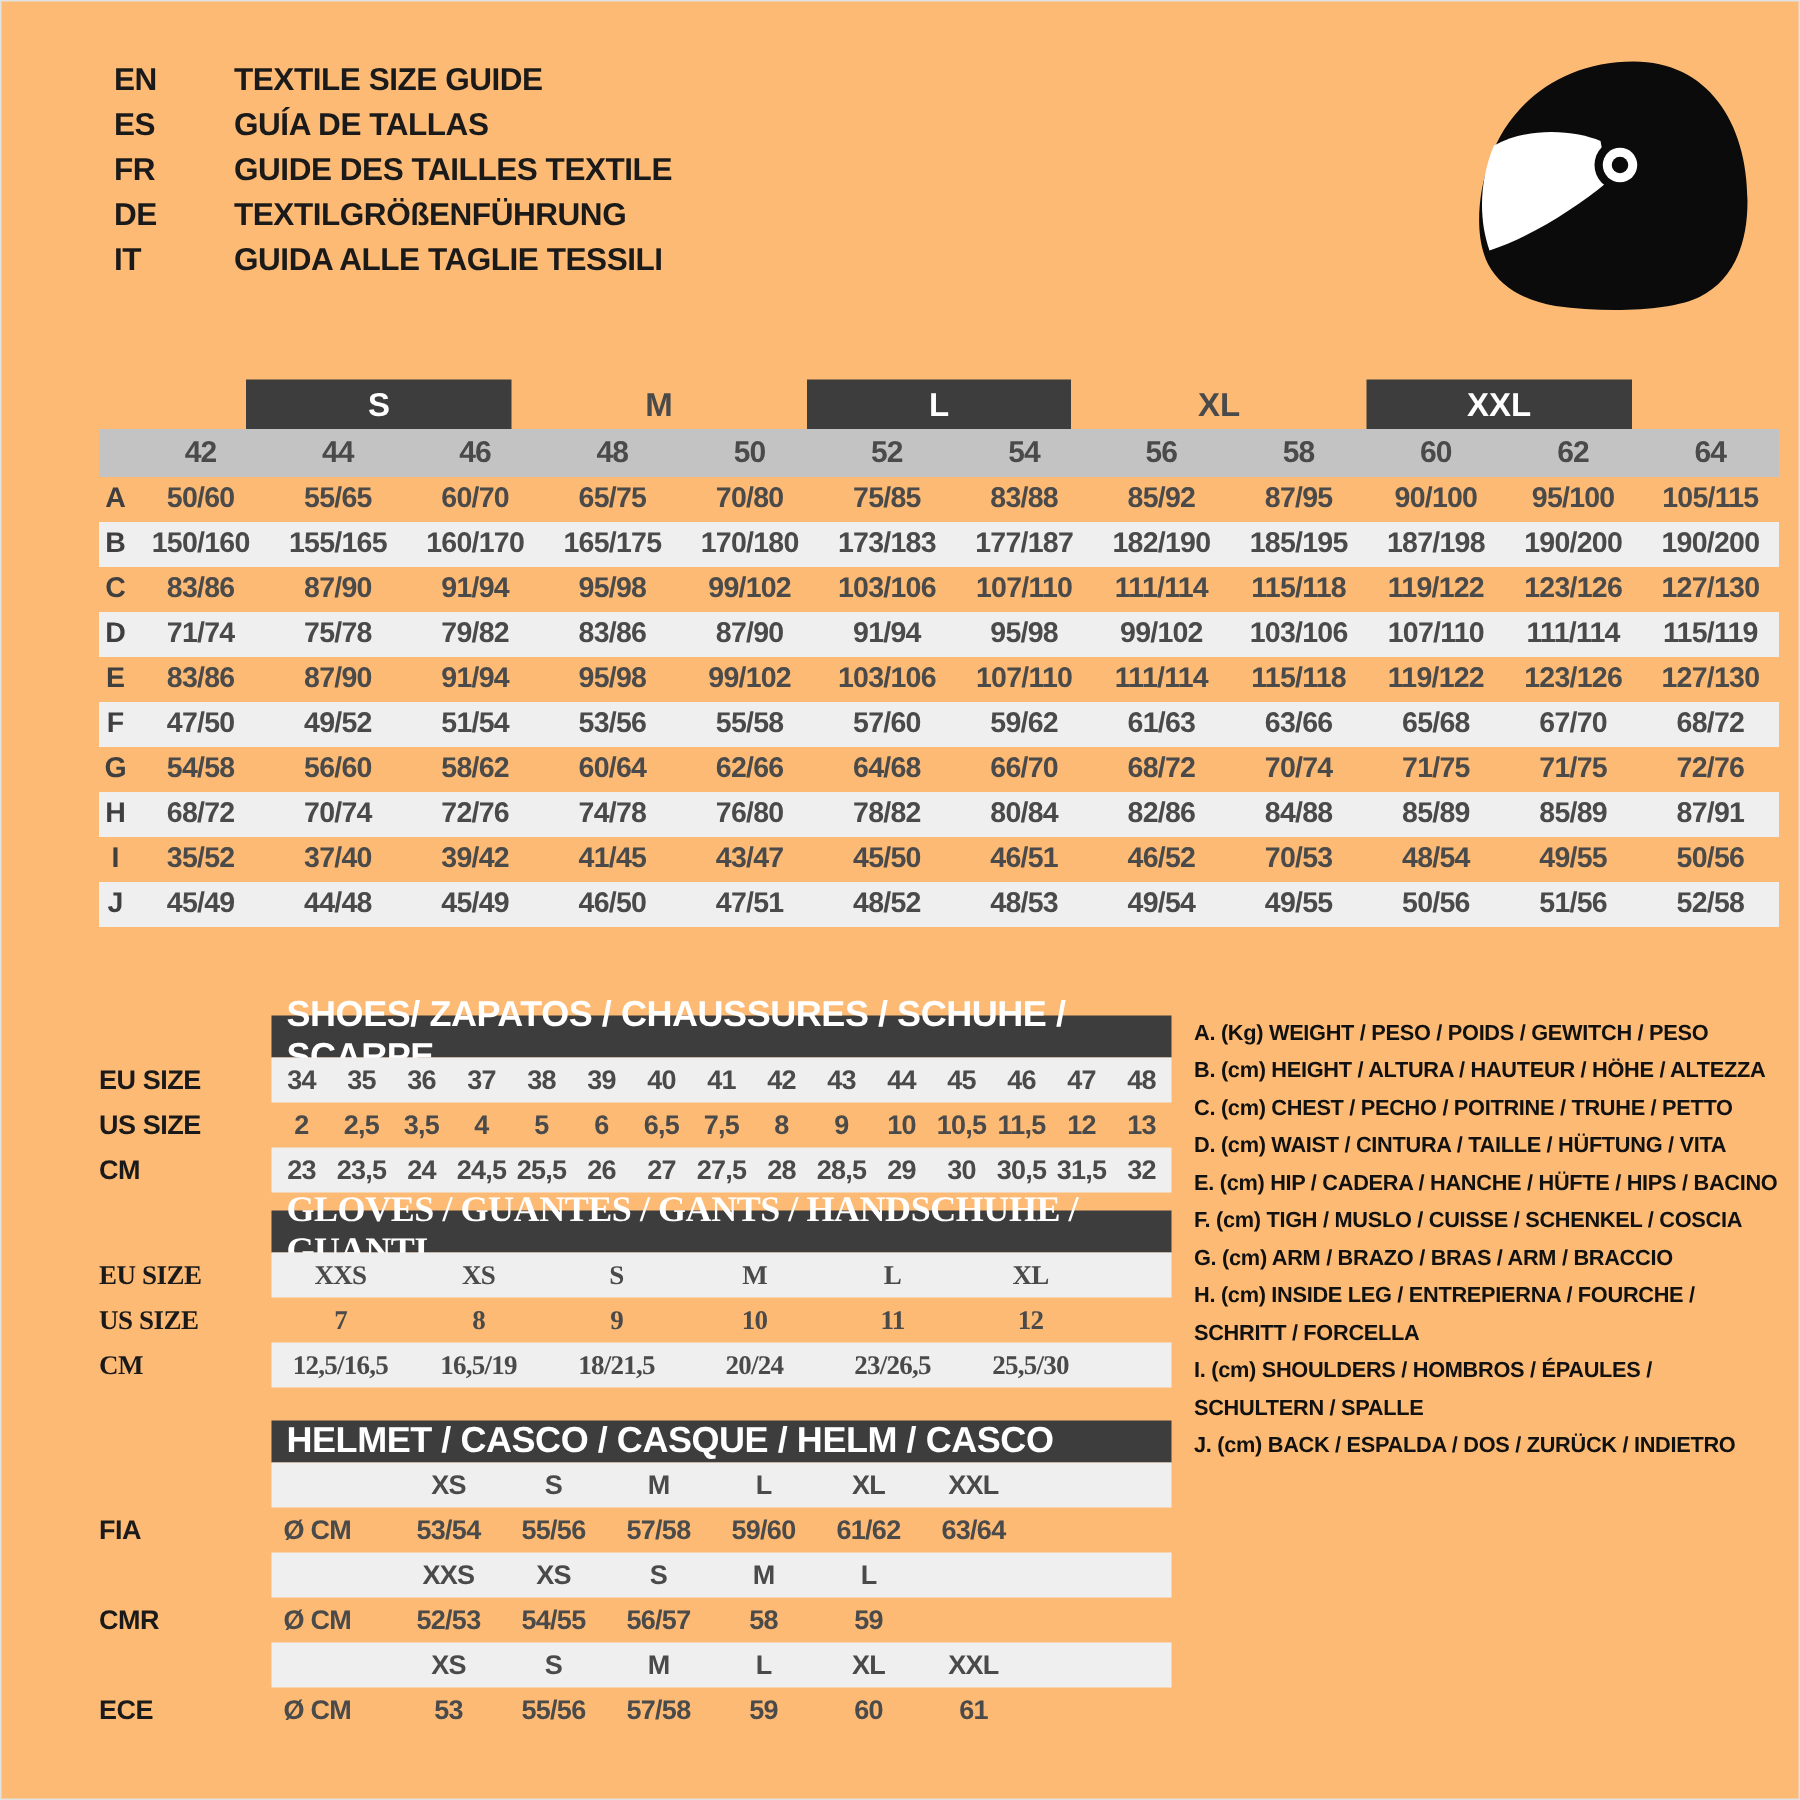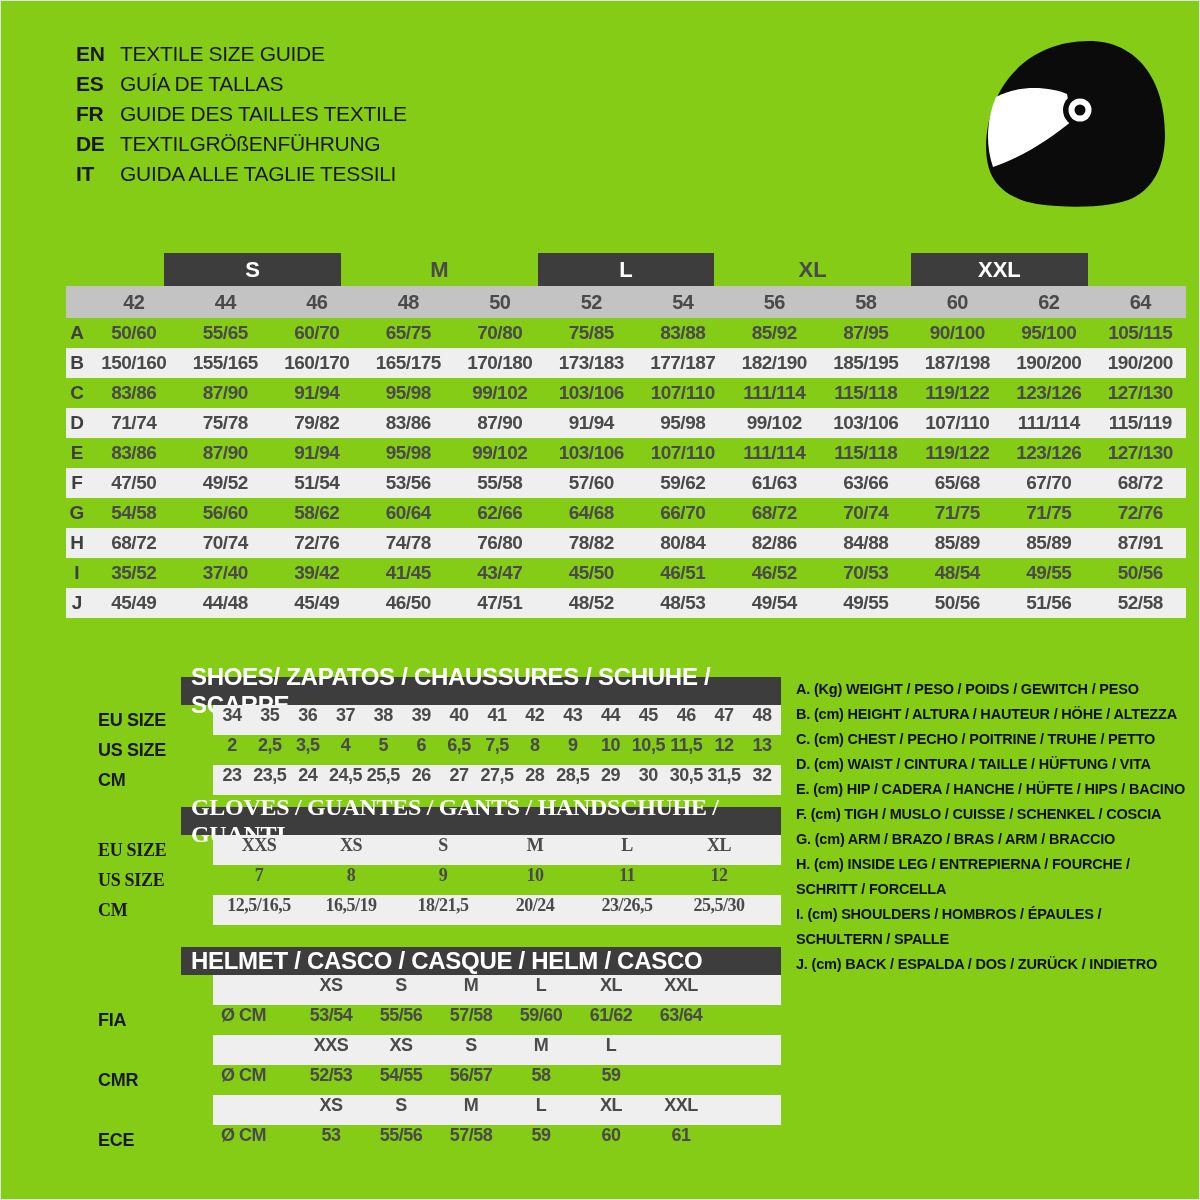--- a/index.html
+++ b/index.html
@@ -1,24 +1,24 @@
 <!DOCTYPE html>
 <html><head>
 <meta charset="utf-8">
 <style>
   html,body{margin:0;padding:0;background:#fff;}
   .page{position:relative;width:1200px;height:1200px;box-sizing:border-box;
-        background:#84cc16;border:1px solid #e2e2e2;overflow:hidden;
+        background:#fdba74;border:1px solid #e2e2e2;overflow:hidden;
         font-family:"Liberation Sans",sans-serif;color:#1a1a1a;}
 
   
   .langs{position:absolute;top:38px;left:75px;}
   .lang-row{display:flex;line-height:30px;}
   .lang-code{width:44px;font-weight:700;font-size:21px;letter-spacing:-0.3px;}
-  .lang-title{font-weight:400;font-size:21px;letter-spacing:-0.3px;}
+  .lang-title{font-weight:700;font-size:21px;letter-spacing:-0.3px;margin-left:36px;}
 
   
   .helmet-logo{position:absolute;top:36px;right:30px;width:190px;height:172px;}
 
   
   .main{position:absolute;top:252px;left:65px;width:1120px;}
   .grow{display:flex;height:33px;}
   .gsp{flex:1 1 0;}
   .gcell{flex:2 1 0;display:flex;align-items:center;justify-content:center;}
   .gbar{flex:1;height:100%;margin:0 5px;background:#3d3d3d;color:#fff;
@@ -34,24 +34,24 @@
 
   
   .btable{position:absolute;left:65px;width:715px;}
   #shoesTable{top:676px;}
   #glovesTable{top:806px;font-family:Liberation Serif, serif;}
   #helmetTable{top:946px;}
   .trow{display:flex;height:28px;}
   .tlabel{width:115px;flex:0 0 115px;}
   .tbar{flex:1;background:#3d3d3d;color:#fff;display:flex;align-items:center;
         padding-left:10px;font-weight:700;font-size:24px;letter-spacing:-0.3px;}
-  .brow{display:flex;height:30px;margin-left:32px;}
+  .brow{display:flex;height:30px;}
   .blabel{width:115px;flex:0 0 115px;display:flex;align-items:center;
           font-weight:700;font-size:18px;color:#1a1a1a;letter-spacing:-0.3px;}
-  .vals{flex:1;display:flex;align-items:flex-start;}
+  .vals{flex:1;display:flex;align-items:center;}
   .stripe{background:#efefef;}
   .v{font-weight:700;font-size:18px;color:#4a4a4a;letter-spacing:-0.5px;text-align:center;}
   .sv{flex:1;}
   .gv{flex:0 0 92px;}
   .hu{flex:0 0 75px;text-align:left;padding-left:8px;}
   .hv{flex:0 0 70px;}
 
   
   .legend{position:absolute;top:676px;left:795px;width:410px;}
   .litem{margin:0;}

